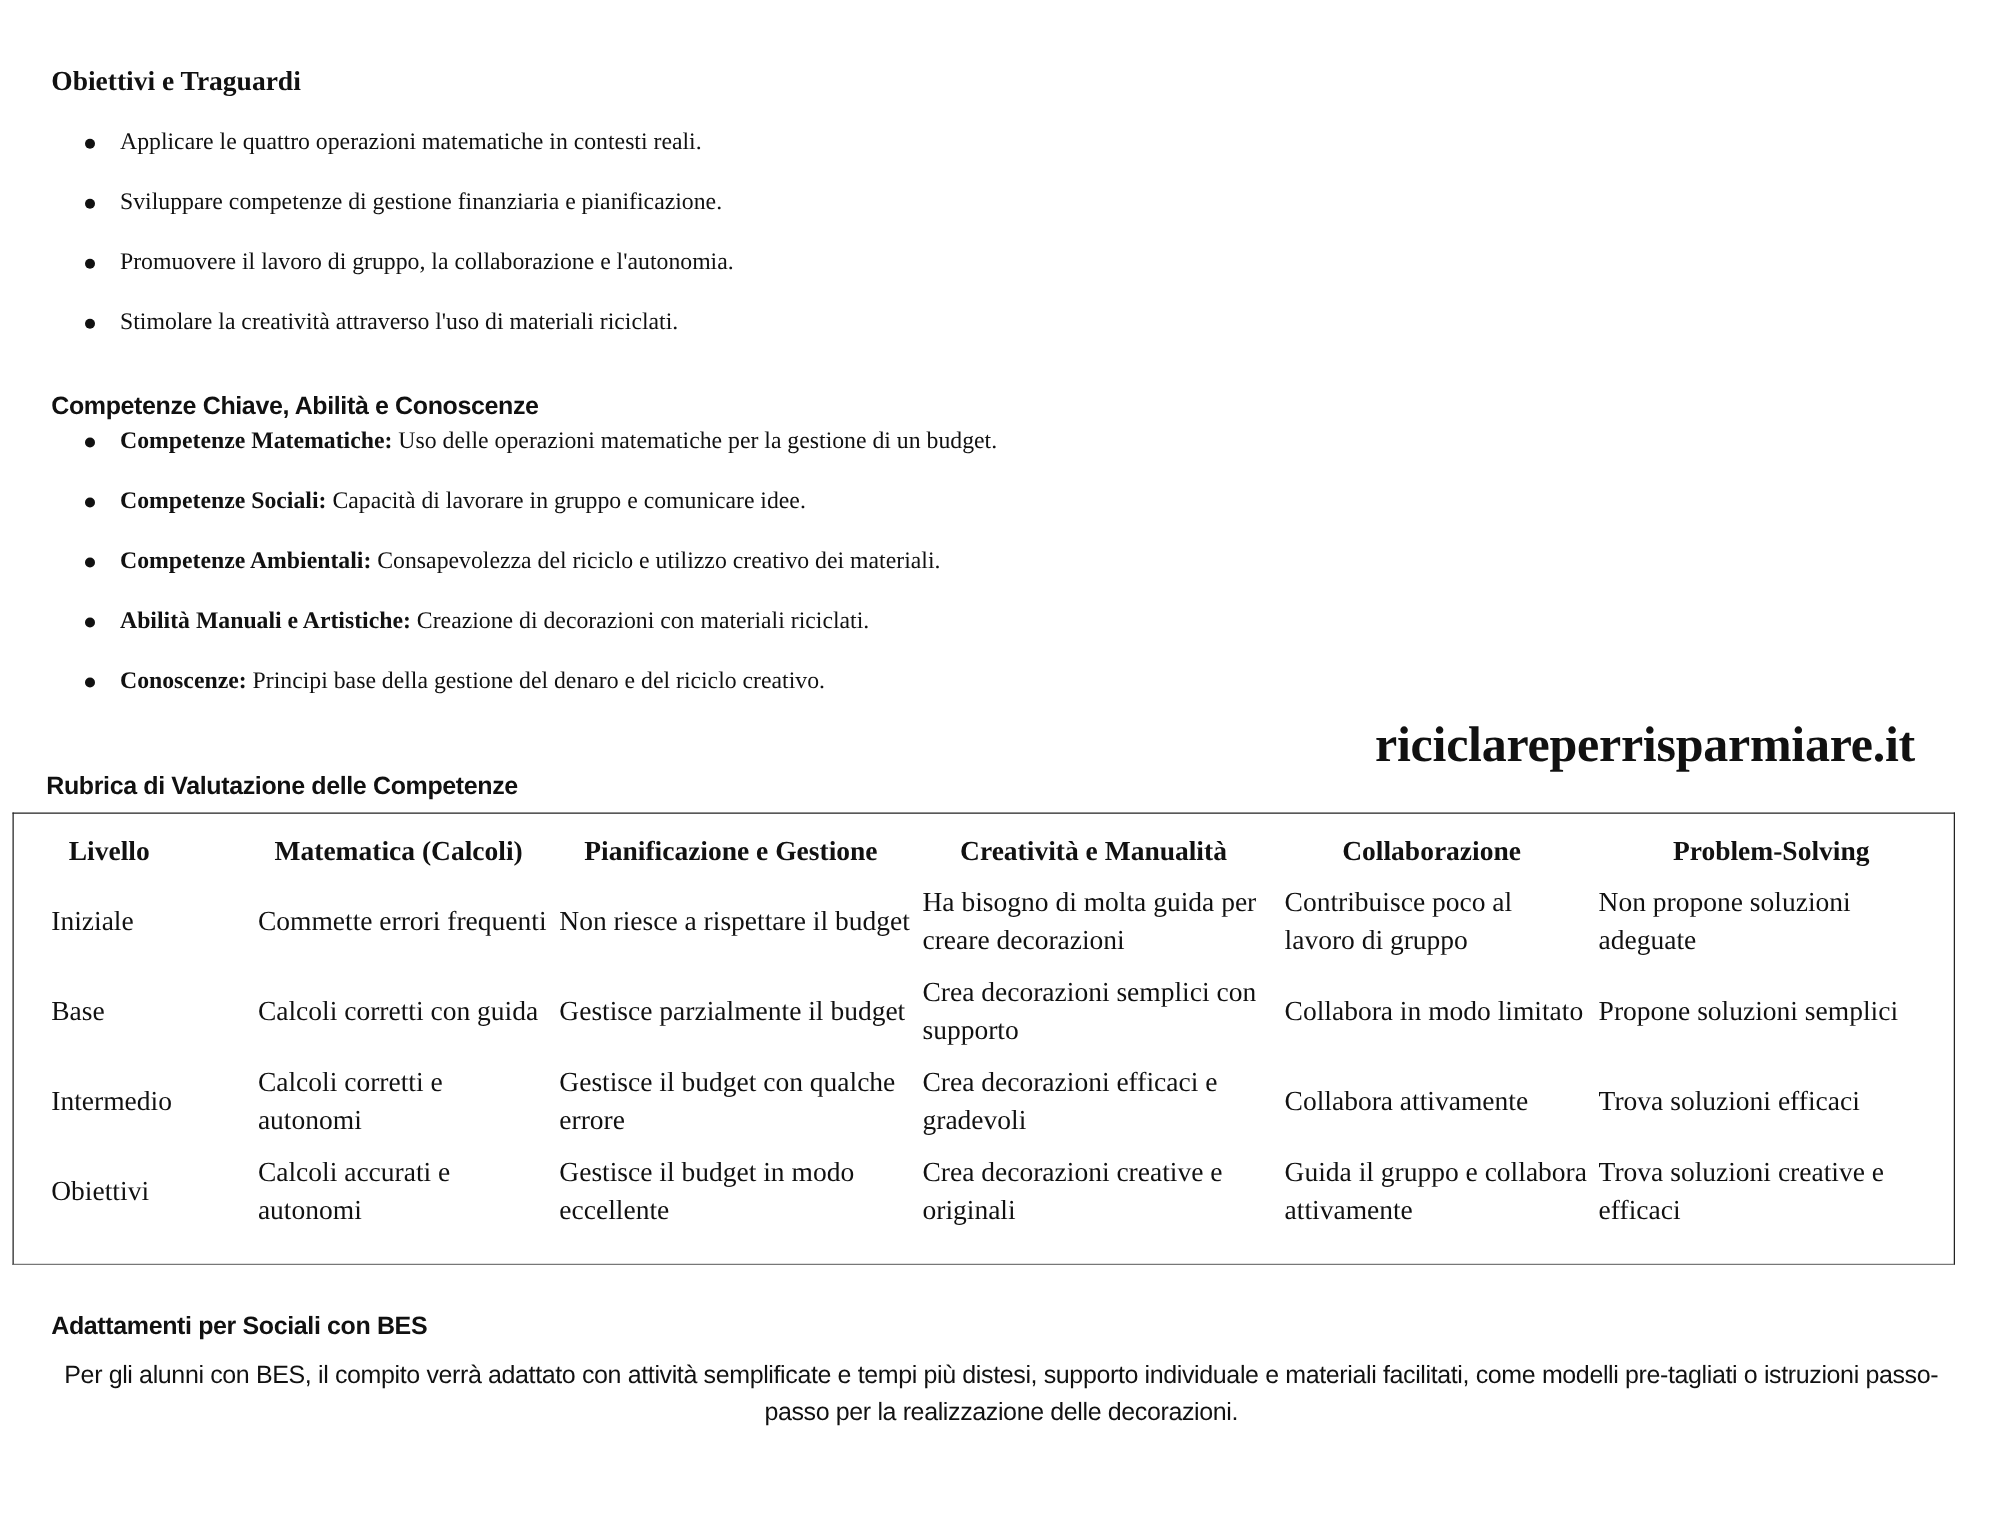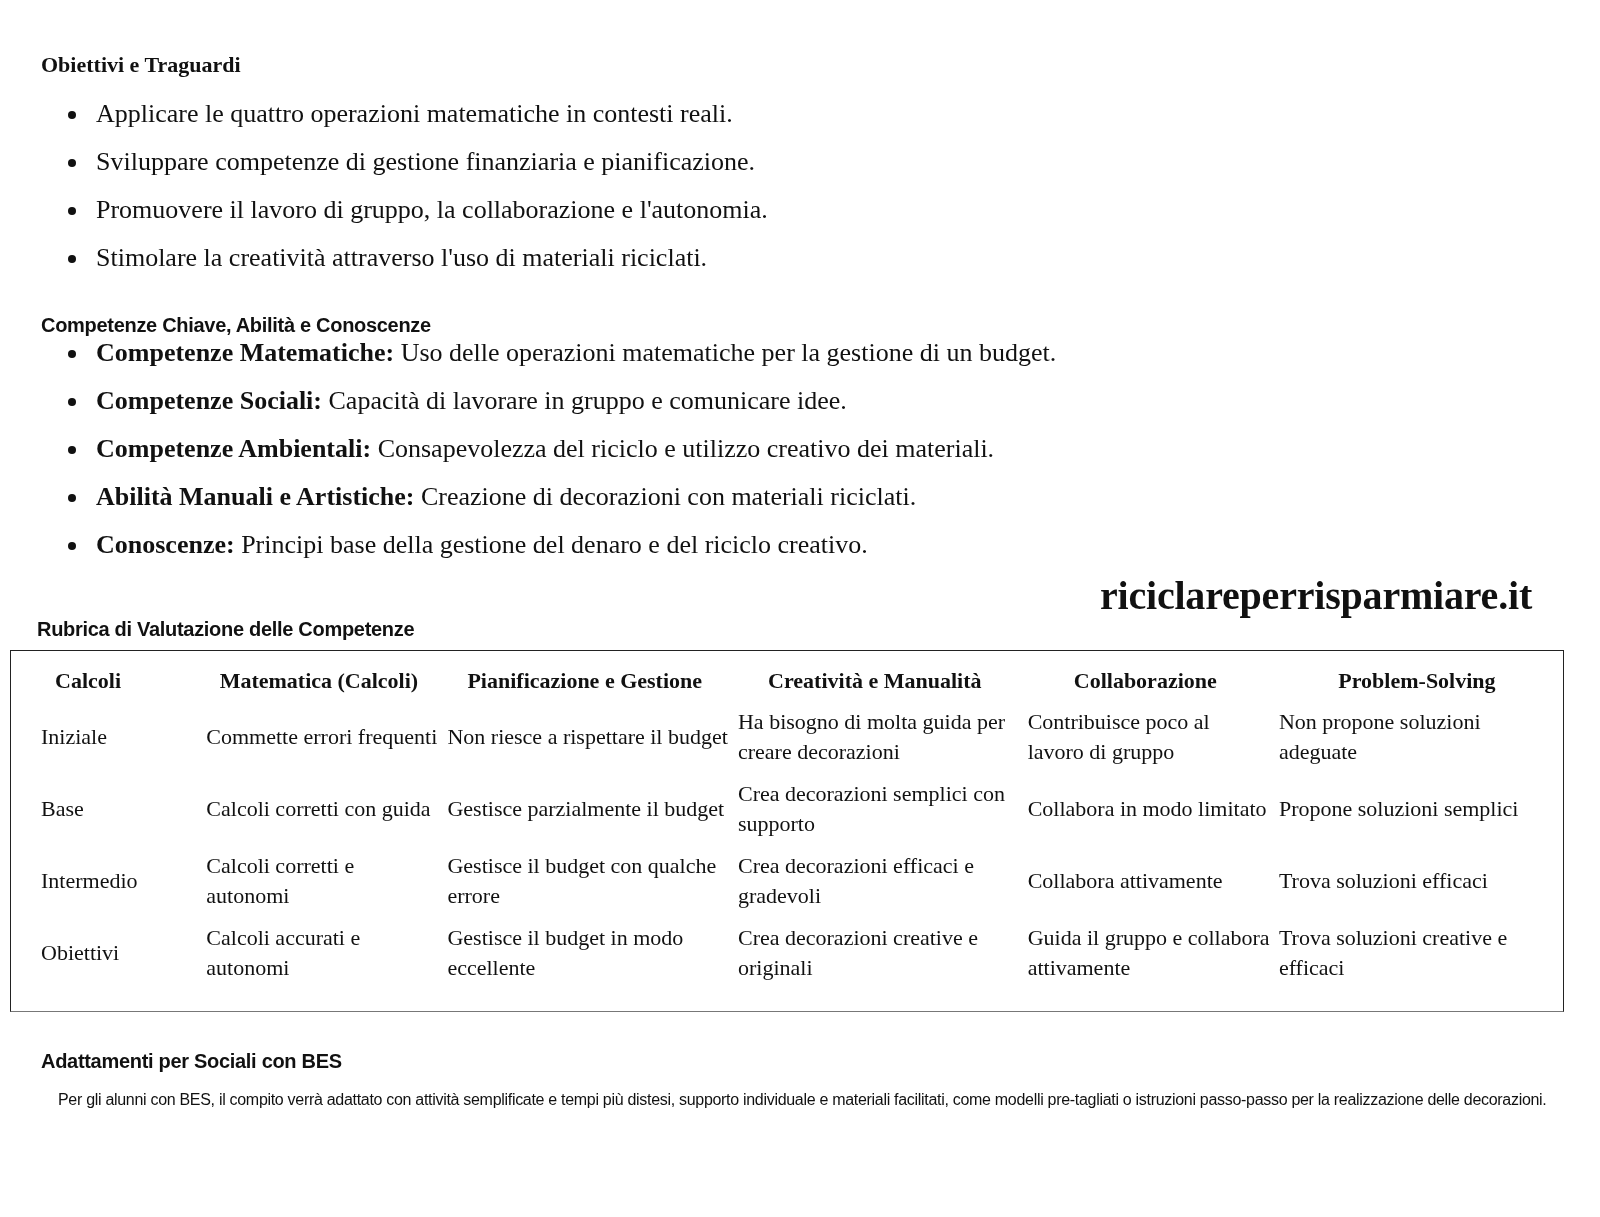--- a/index.html
+++ b/index.html
@@ -6,21 +6,21 @@
   body { width: 1600px; height: 1217px; position: relative; overflow: hidden; color: #111111; }
   .serif { font-family: "Liberation Serif", "DejaVu Serif", serif; }
   .sans { font-family: "Liberation Sans", "DejaVu Sans", sans-serif; }
 
   .h-obj { position: absolute; left: 41px; top: 52px; font-size: 22px; font-weight: bold; }
   .h-comp { position: absolute; left: 41px; top: 290px; font-size: 20px; font-weight: bold; letter-spacing: -0.3px; margin-top: 24px; }
   .h-rub { position: absolute; left: 37px; top: 618px; font-size: 20px; font-weight: bold; letter-spacing: -0.3px; }
   .h-bes { position: absolute; left: 41px; top: 1050px; font-size: 20px; font-weight: bold; letter-spacing: -0.3px; }
 
   ul.blist { position: absolute; left: 68px; margin: 0; padding: 0; list-style: none; }
-  ul.blist li { position: relative; padding-left: 28px; font-size: 26px; height: 48px; line-height: 30px; white-space: nowrap; font-family: Liberation Serif, serif; }
+  ul.blist li { position: relative; padding-left: 28px; font-size: 19px; height: 48px; line-height: 30px; white-space: nowrap; font-family: Liberation Serif, serif; }
   ul.blist li .bullet { position: absolute; left: 0; top: 12px; width: 8px; height: 8px; border-radius: 50%; background: #111; }
   ul.obj-list { top: 99px; }
   ul.comp-list { top: 338px; }
   ul.blist li b { font-weight: bold; }
 
   .brand { position: absolute; right: 68px; top: 572px; font-size: 40px; font-weight: bold; letter-spacing: -0.2px; }
 
   .rubric { position: absolute; left: 10px; top: 650px; width: 1554px; height: 362px; border: 1.5px solid #222; border-bottom-color: #777; box-sizing: border-box; }
   .rubric table { border-collapse: collapse; position: absolute; left: 0; top: 0; }
   .rubric th { font-weight: bold; font-size: 22px; text-align: center; padding: 0; height: 40px; vertical-align: middle; white-space: nowrap; }
@@ -29,21 +29,21 @@
   .rubric td.c0 { padding-left: 30px; width: 160px; }
   .rubric th.c0 { text-align: left; padding-left: 44px; width: 146px; }
   .rubric td.c1 { padding-left: 8px; }
   .rubric td.c2 { padding-left: 8px; }
   .rubric td.c3 { padding-left: 8px; }
   .rubric td.c4 { padding-left: 8px; }
   .rubric td.c5 { padding-left: 8px; }
   .rubric tr.head-row { height: 48px; }
   .rubric tr.head-row th { padding-top: 10px; }
 
-  .bes-text { position: absolute; left: 58px; top: 1085px; width: 1520px; font-size: 16px; line-height: 30px; letter-spacing: -0.3px; }
+  .bes-text { position: absolute; left: 41px; top: 1085px; width: 1520px; font-size: 20px; line-height: 30px; letter-spacing: -0.3px; text-align: center; }
 </style>
 </head>
 <body>
 
 <div class="h-obj serif">Obiettivi e Traguardi</div>
 <ul class="blist obj-list serif">
   <li><span class="bullet"></span><span>Applicare le quattro operazioni matematiche in contesti reali.</span></li>
   <li><span class="bullet"></span><span>Sviluppare competenze di gestione finanziaria e pianificazione.</span></li>
   <li><span class="bullet"></span><span>Promuovere il lavoro di gruppo, la collaborazione e l'autonomia.</span></li>
   <li><span class="bullet"></span><span>Stimolare la creatività attraverso l'uso di materiali riciclati.</span></li>
@@ -58,21 +58,21 @@
   <li><span class="bullet"></span><b>Conoscenze:</b><span> Principi base della gestione del denaro e del riciclo creativo.</span></li>
 </ul>
 
 <div class="brand serif">riciclareperrisparmiare.it</div>
 
 <div class="h-rub sans">Rubrica di Valutazione delle Competenze</div>
 <div class="rubric serif">
   <table>
     <thead>
       <tr class="head-row">
-        <th class="c0">Calcoli</th>
+        <th class="c0">Livello</th>
         <th class="c1">Matematica (Calcoli)</th>
         <th class="c2">Pianificazione e Gestione</th>
         <th class="c3">Creatività e Manualità</th>
         <th class="c4">Collaborazione</th>
         <th class="c5">Problem-Solving</th>
       </tr>
     </thead>
     <tbody>
       <tr>
         <td class="c0">Iniziale</td>

